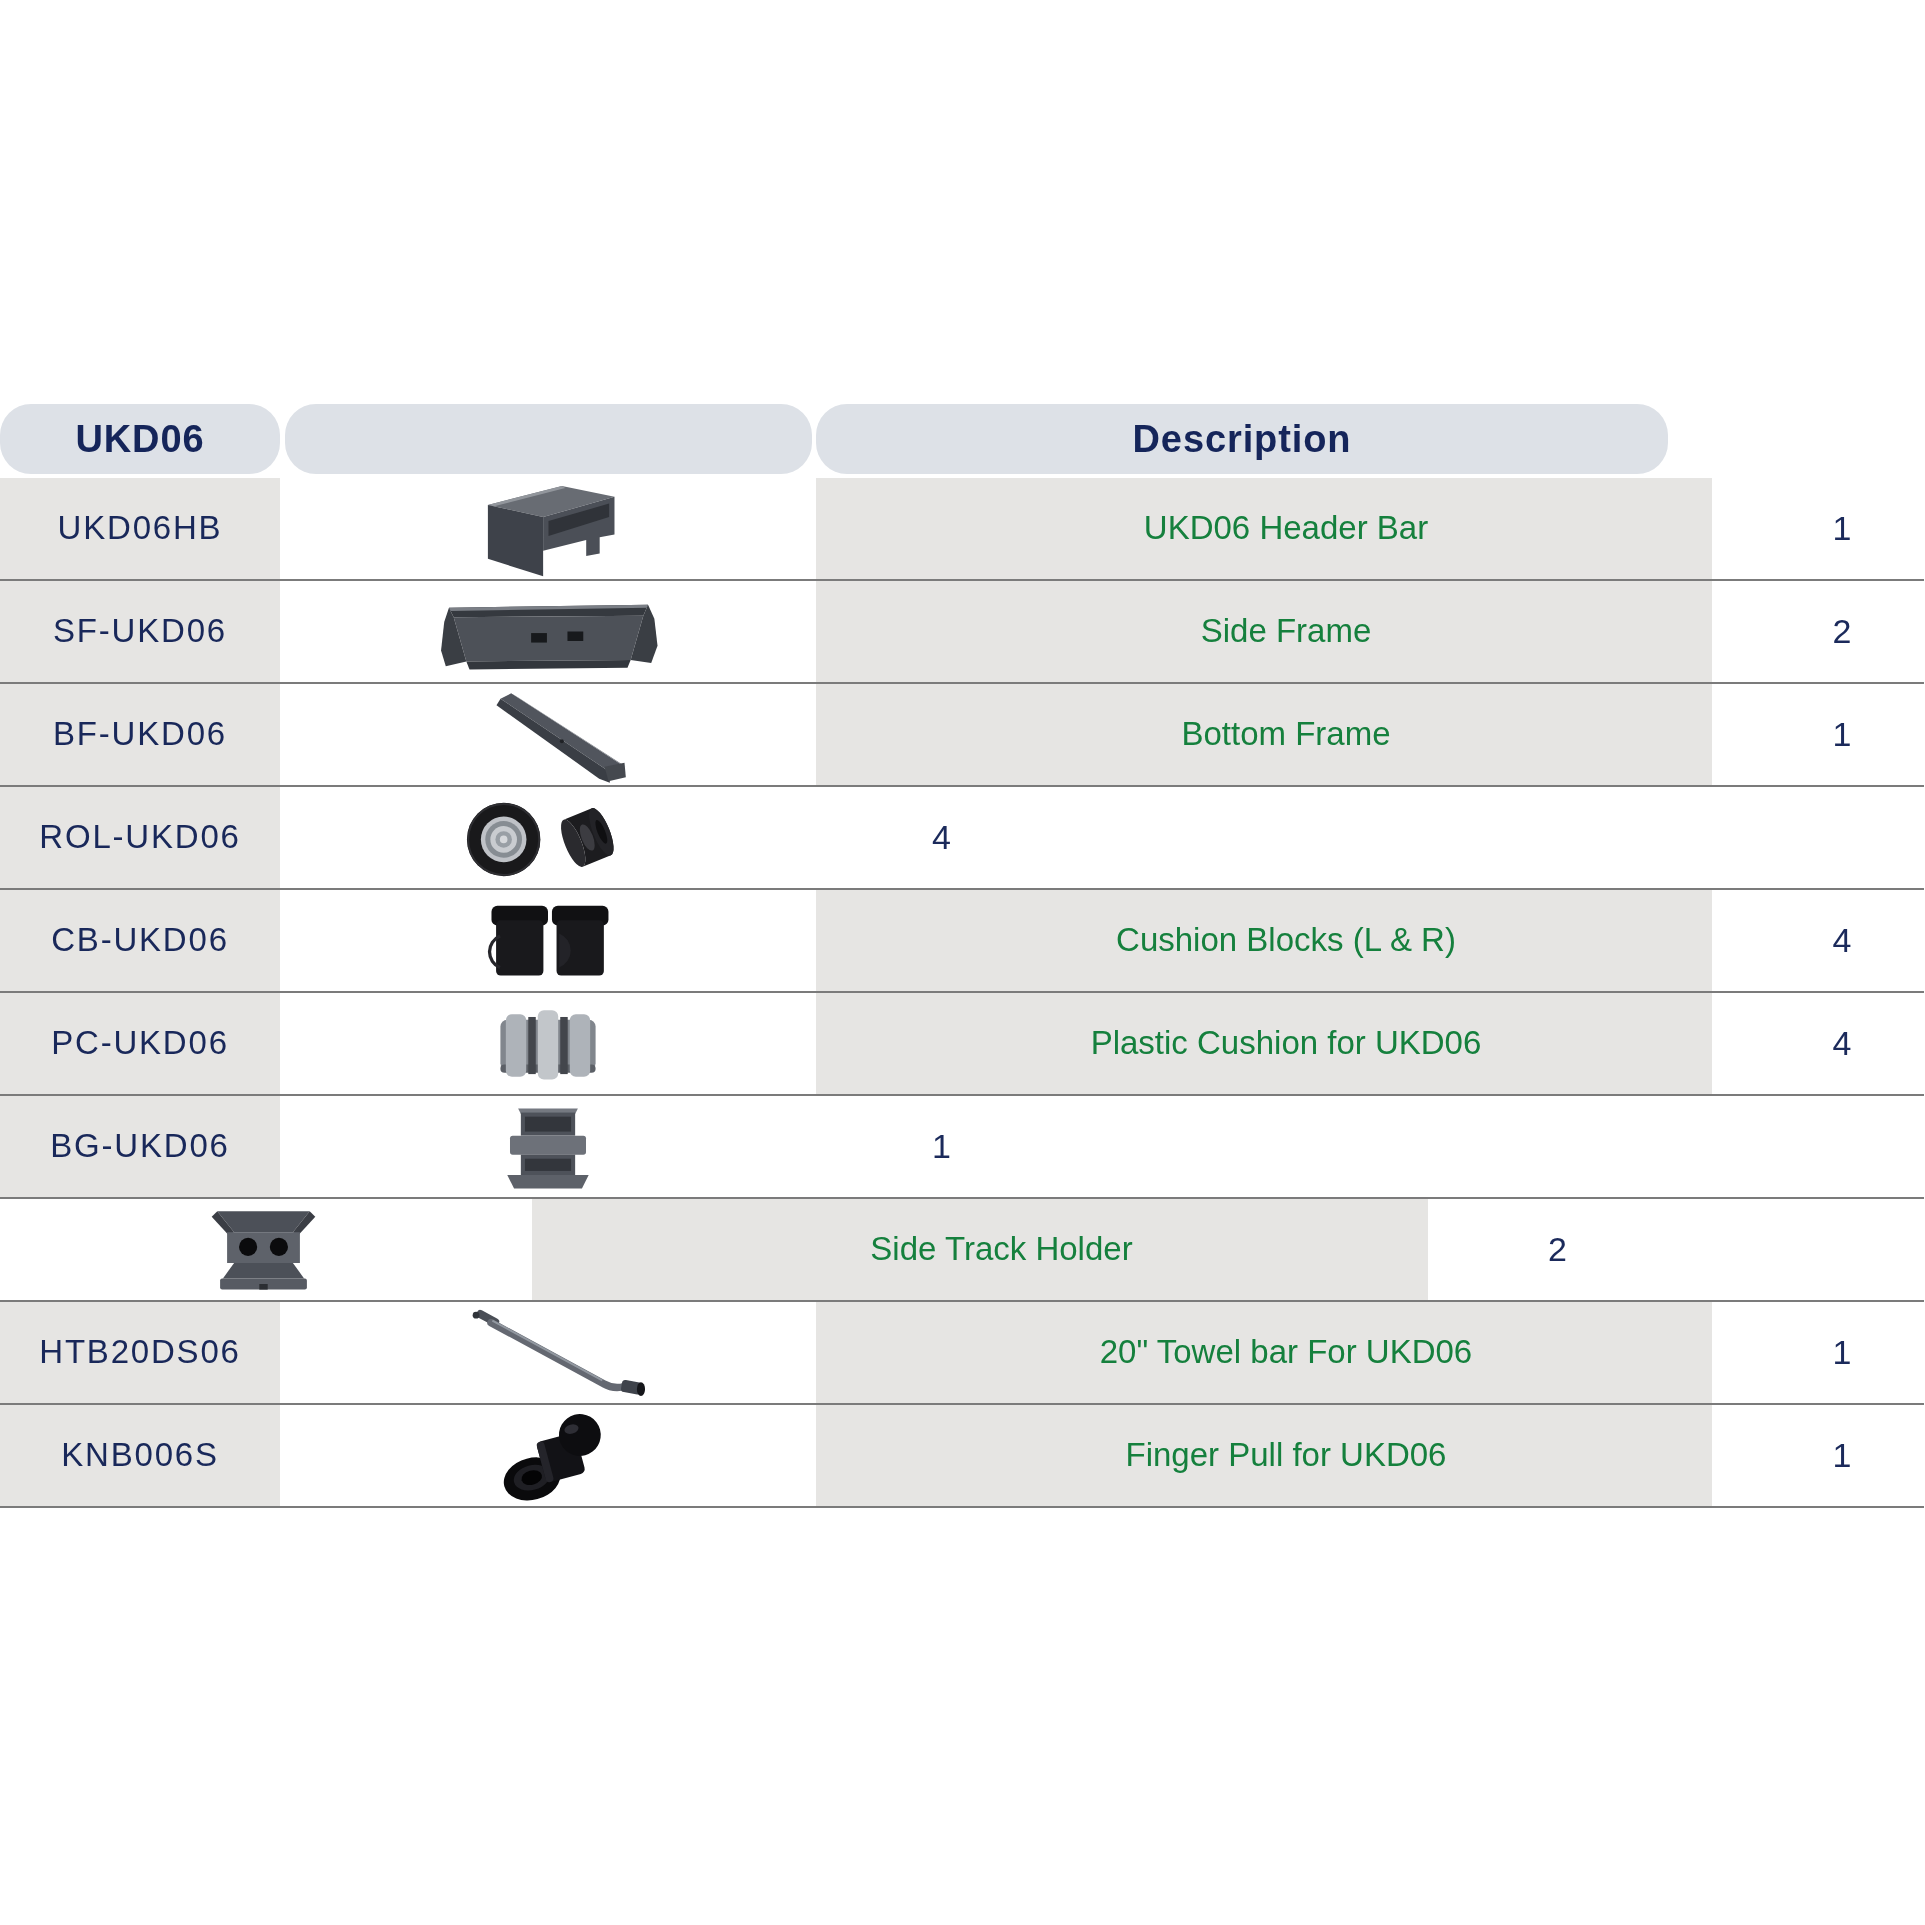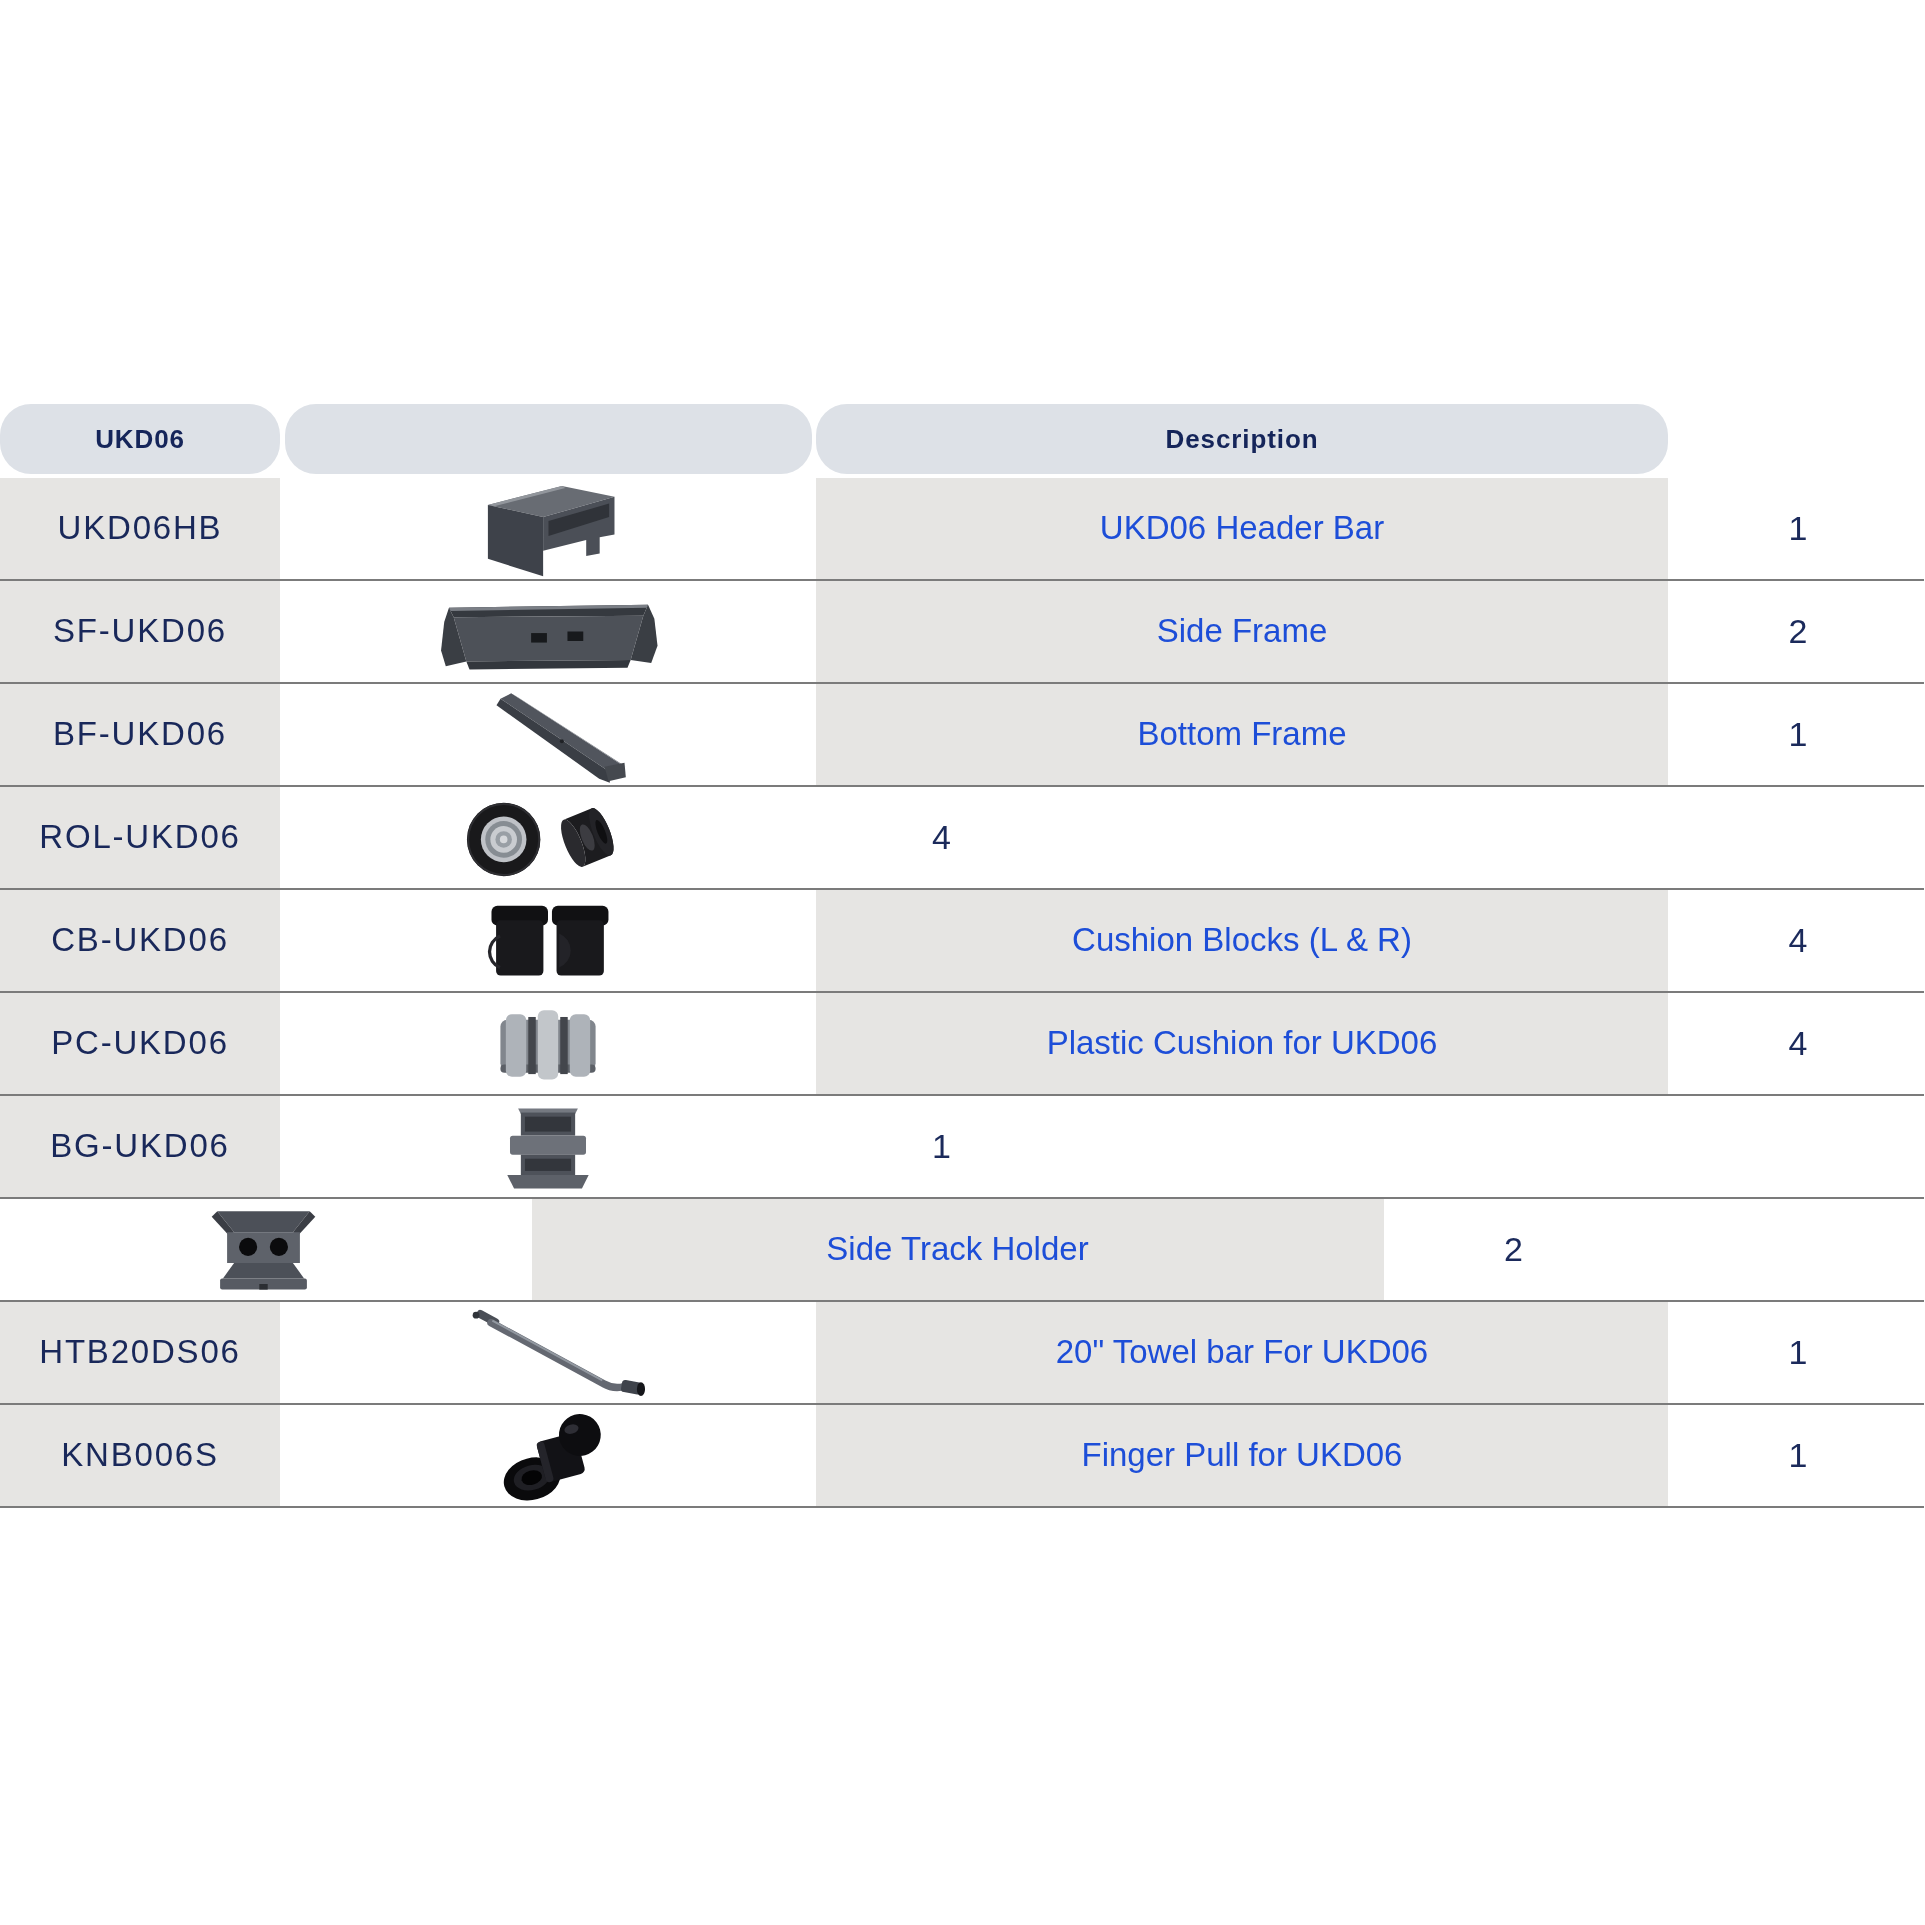--- a/index.html
+++ b/index.html
@@ -1,30 +1,30 @@
 <!DOCTYPE html>
 <html style="font-size:14.5px"><head>
 <meta charset="utf-8">
 <style>
   html,body{margin:0;padding:0;background:#ffffff;}
   .canvas{position:relative;width:1926px;height:1926px;background:#ffffff;overflow:hidden;
           font-family:"Liberation Sans", sans-serif;}
   .parts-table{position:absolute;left:0;top:404px;width:1924px;}
   .header-row{display:flex;gap:4.5px;height:70px;margin-bottom:3.6px;}
   .hcell{background:#dde1e7;display:flex;align-items:center;justify-content:center;
-         font-weight:bold;font-size:26px;color:#15255a;letter-spacing:0.9px;border-radius:31px;}
+         font-weight:bold;font-size:38px;color:#15255a;letter-spacing:0.9px;border-radius:31px;}
   .row{display:flex;gap:4.5px;height:101px;border-bottom:2.7px solid #7b7b7b;}
   .cell{display:flex;align-items:center;justify-content:center;}
   .c1{flex:0 0 280px;}
   .c2{flex:0 0 527px;}
   .c3{flex:0 0 852px;}
   .c4{flex:0 0 251px;}
   .code{background:#e6e5e3;font-weight:normal;font-size:33px;letter-spacing:1.8px;color:#19285a;}
   .imgcell{background:#ffffff;}
-  .desc{background:#e6e5e3;font-size:33px;color:#1d4ed8;}
+  .desc{background:#e6e5e3;font-size:33px;color:#15803d;padding-left:44px;}
   .qty{background:#ffffff;font-size:34px;color:#1b2a5b;font-weight:500;}
   svg{display:block;}
 </style>
 </head>
 <body>
 
 <div class="canvas">
   <div class="parts-table">
 
     <div class="header-row">

